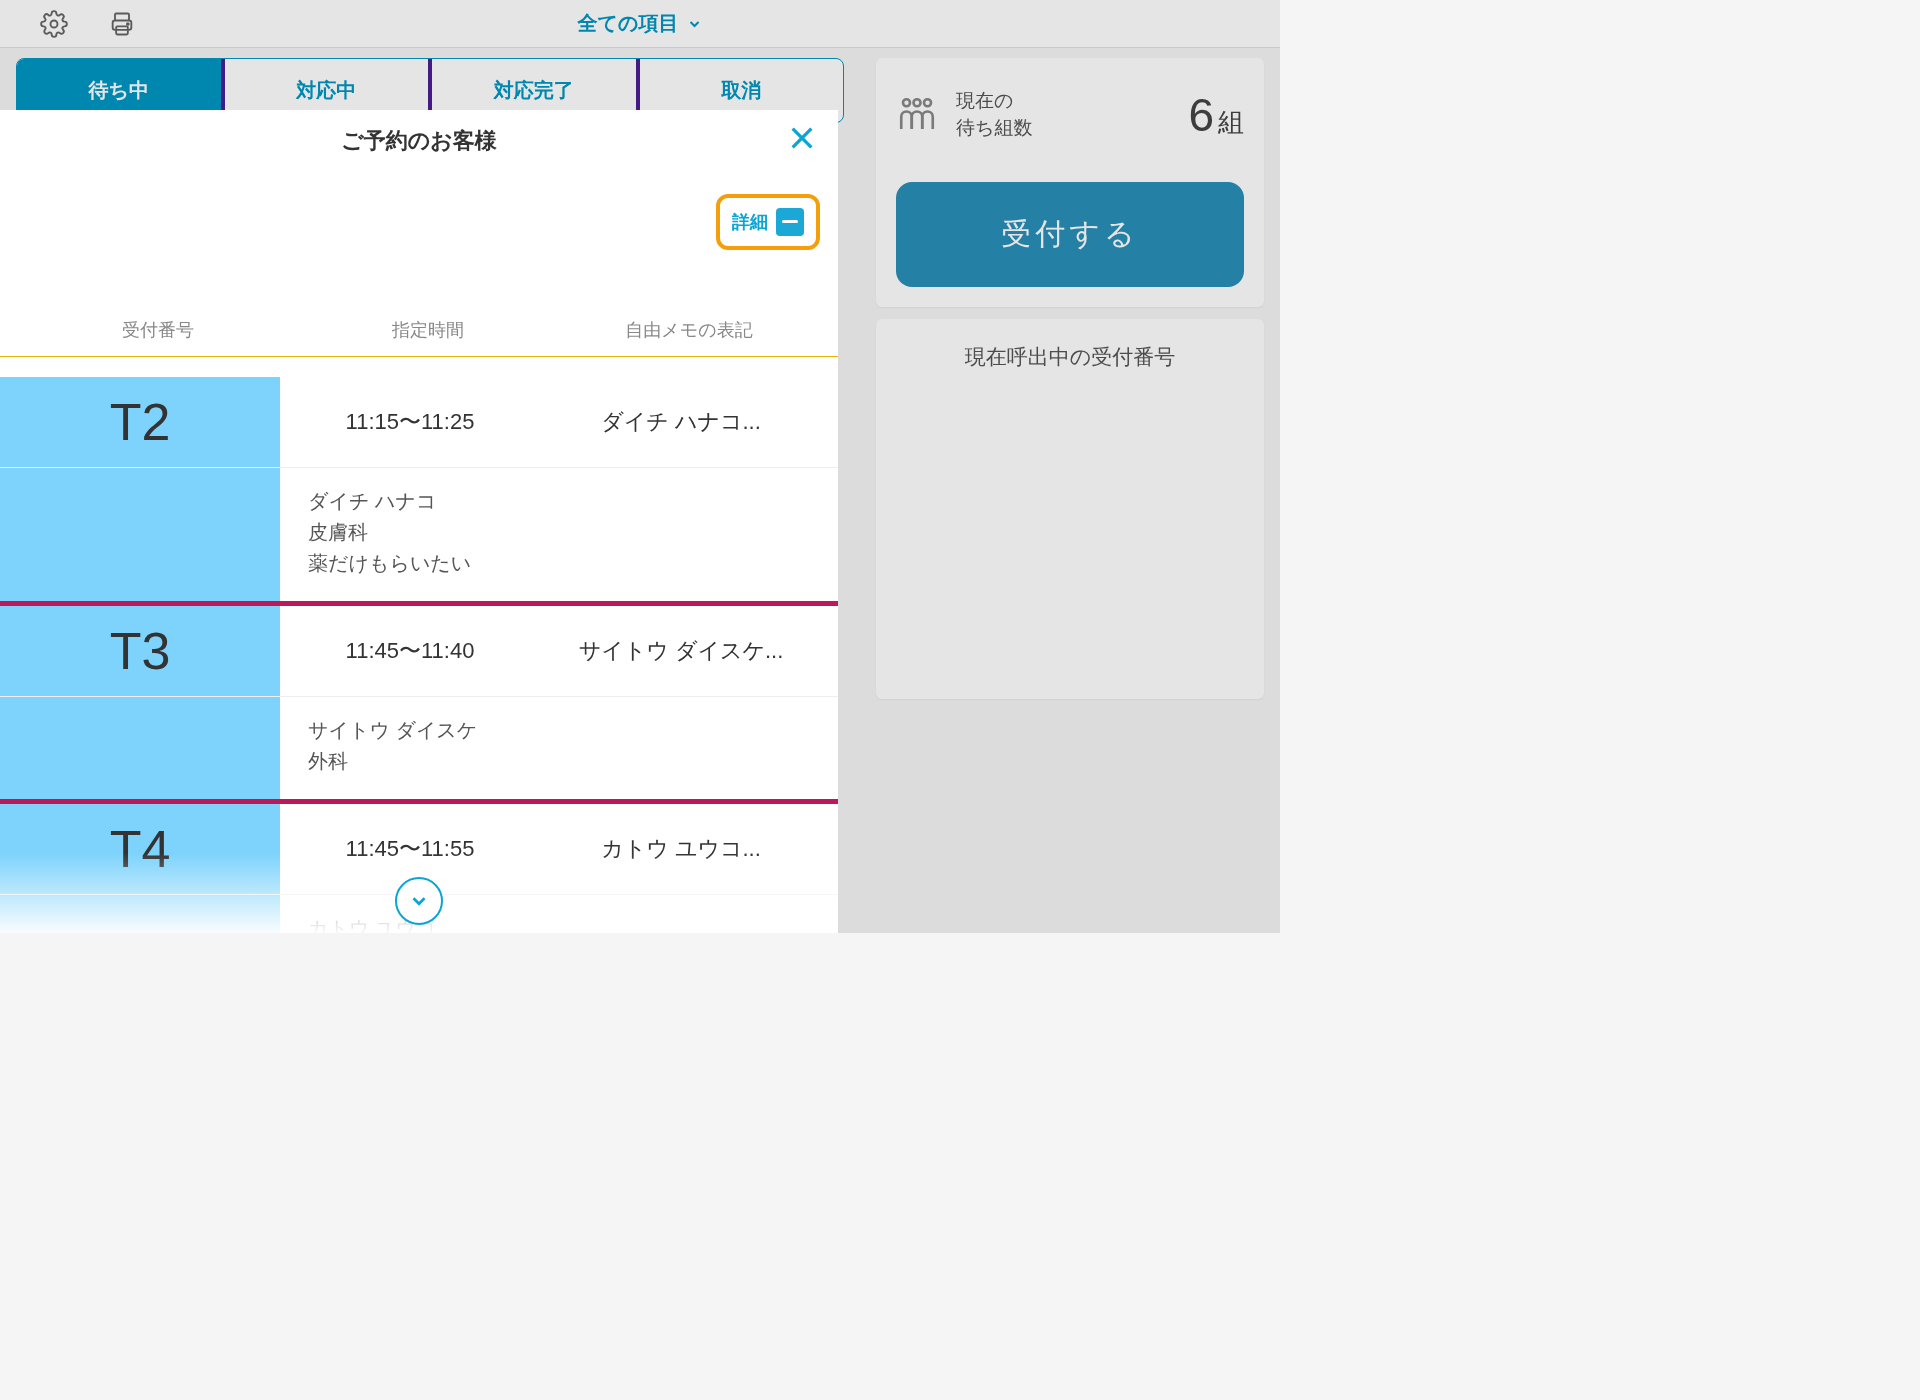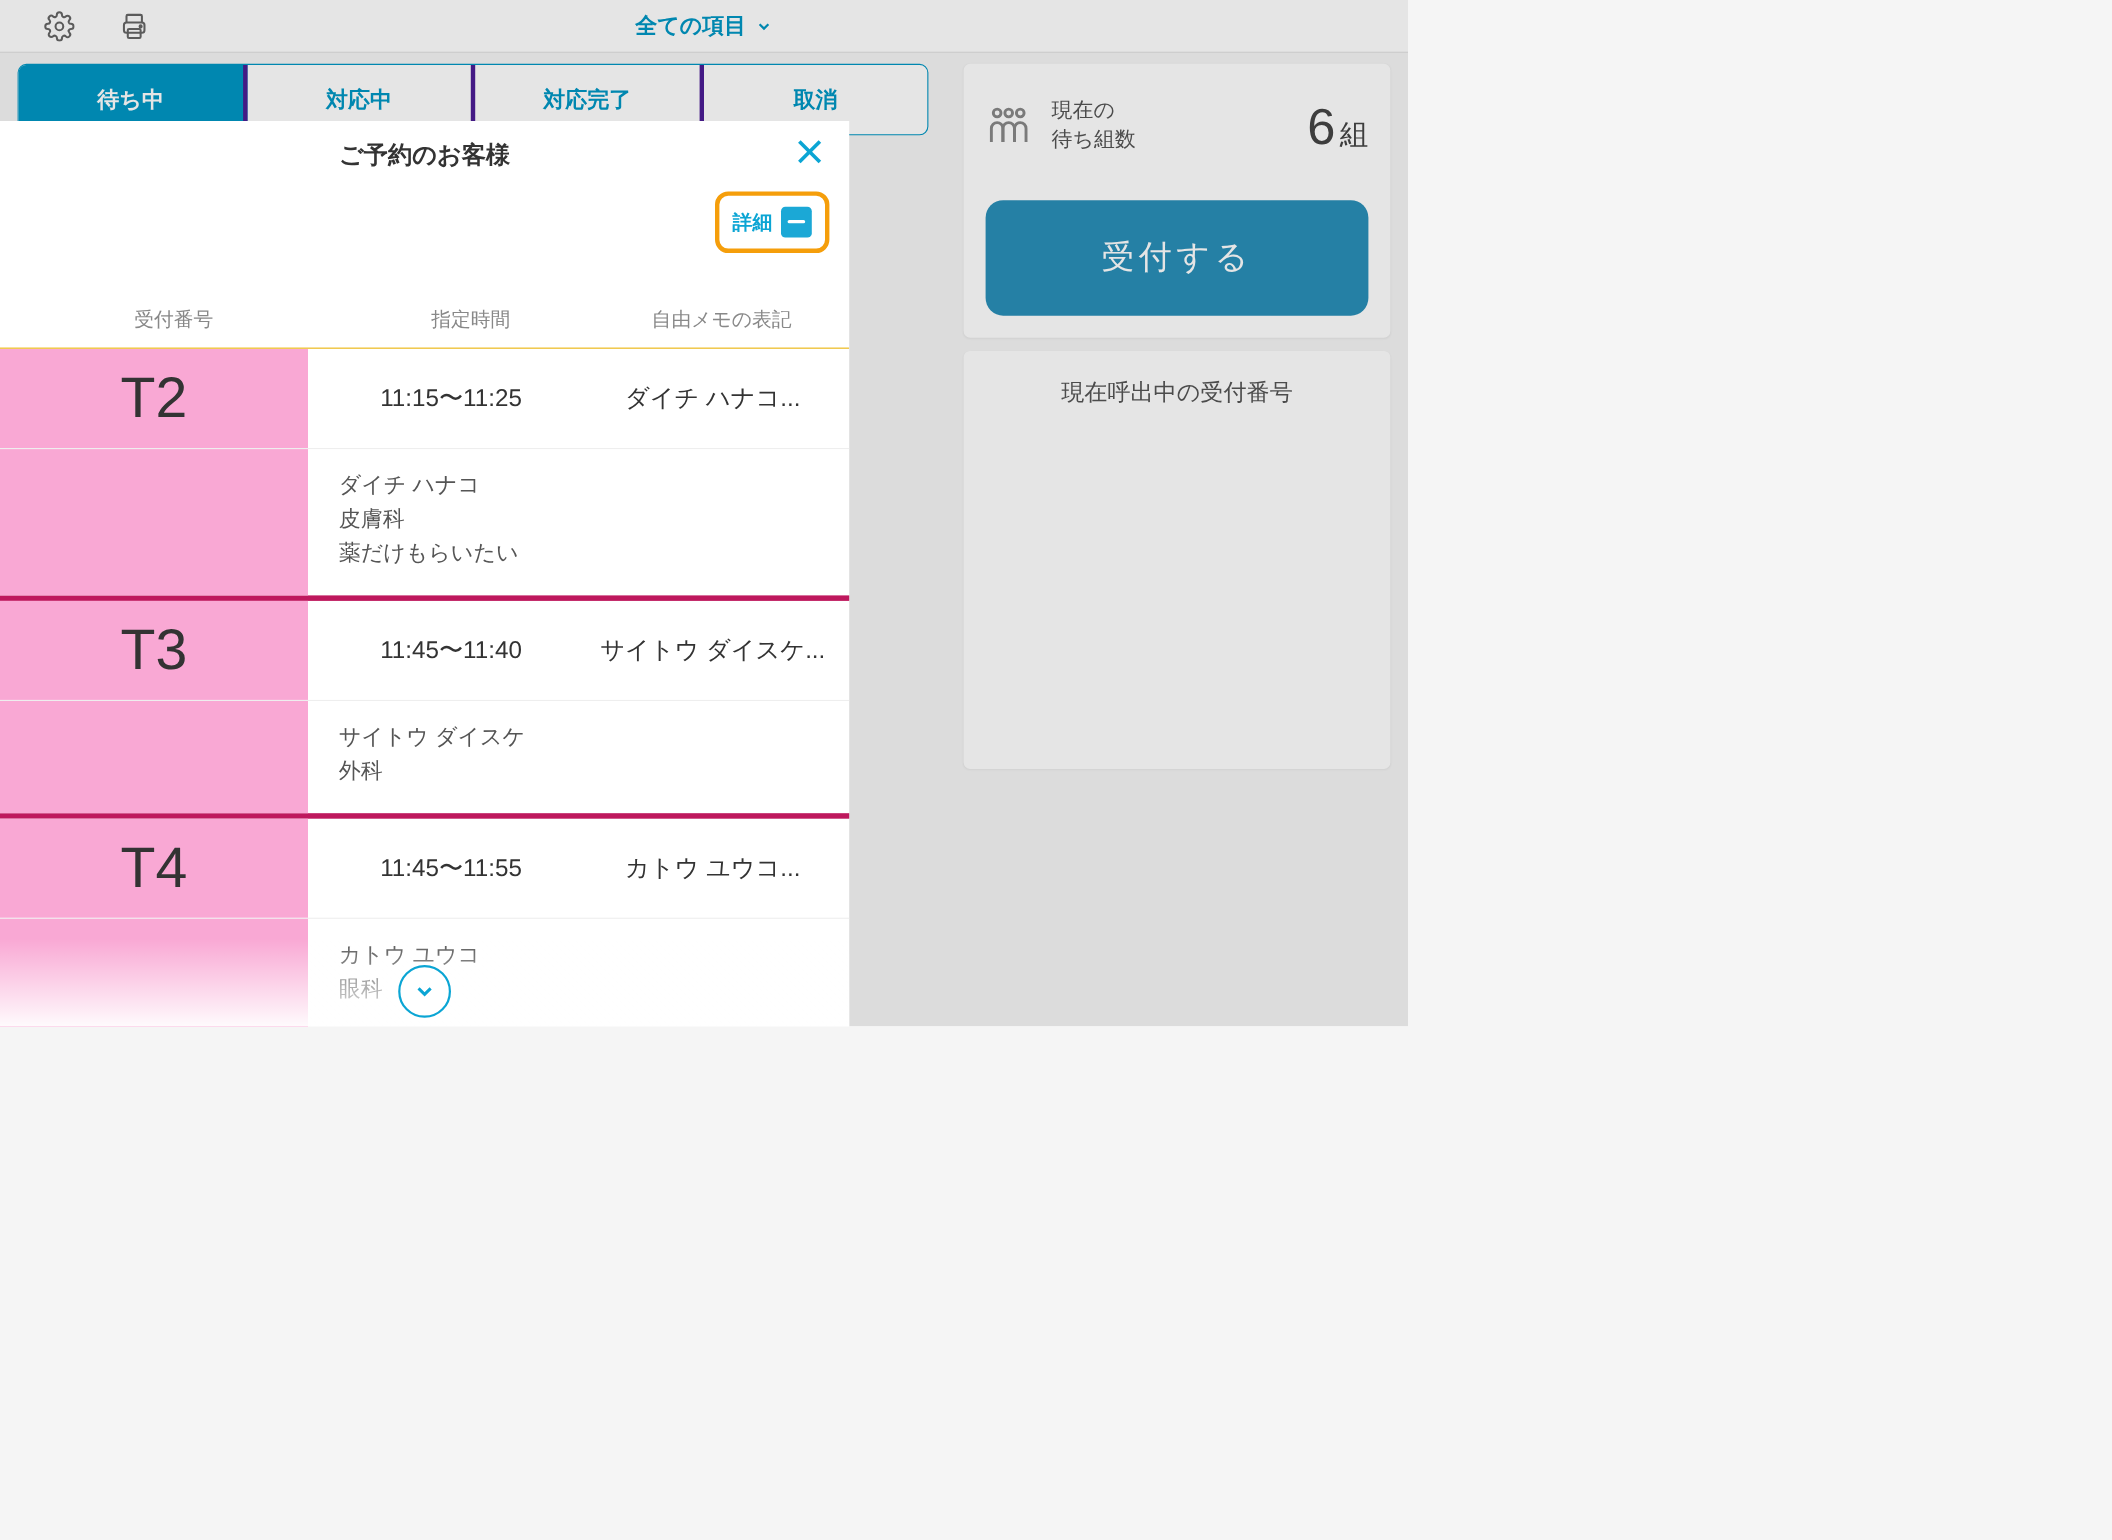--- a/index.html
+++ b/index.html
@@ -160,27 +160,28 @@
       padding: 24px;
       font-size: 21px;
       color: #555;
       min-height: 380px;
     }
     
     .modal-backdrop {
       position: absolute;
       top: 110px;
       left: 0;
-      width: 772px;
+      width: 838px;
       bottom: 0;
       background: #fff;
       z-index: 100;
       display: flex;
       flex-direction: column;
       overflow: hidden;
+      gap: 20px;
     }
     .modal-header {
       position: relative;
       padding: 16px 0 12px 0;
       text-align: center;
     }
     .modal-title {
       font-size: 22px;
       font-weight: 700;
       color: #333;
@@ -264,21 +265,21 @@
       overflow: hidden;
       text-overflow: ellipsis;
     }
     .row-block {
       display: flex;
       align-items: stretch;
       border-bottom: 1px solid #eee;
     }
     .row-num-side {
       width: 280px;
-      background: #f9a8d4;
+      background: #7dd3fc;
       display: flex;
       align-items: center;
       justify-content: center;
       font-size: 52px;
       color: #333;
     }
     .row-content {
       flex: 1;
       display: flex;
       align-items: center;

